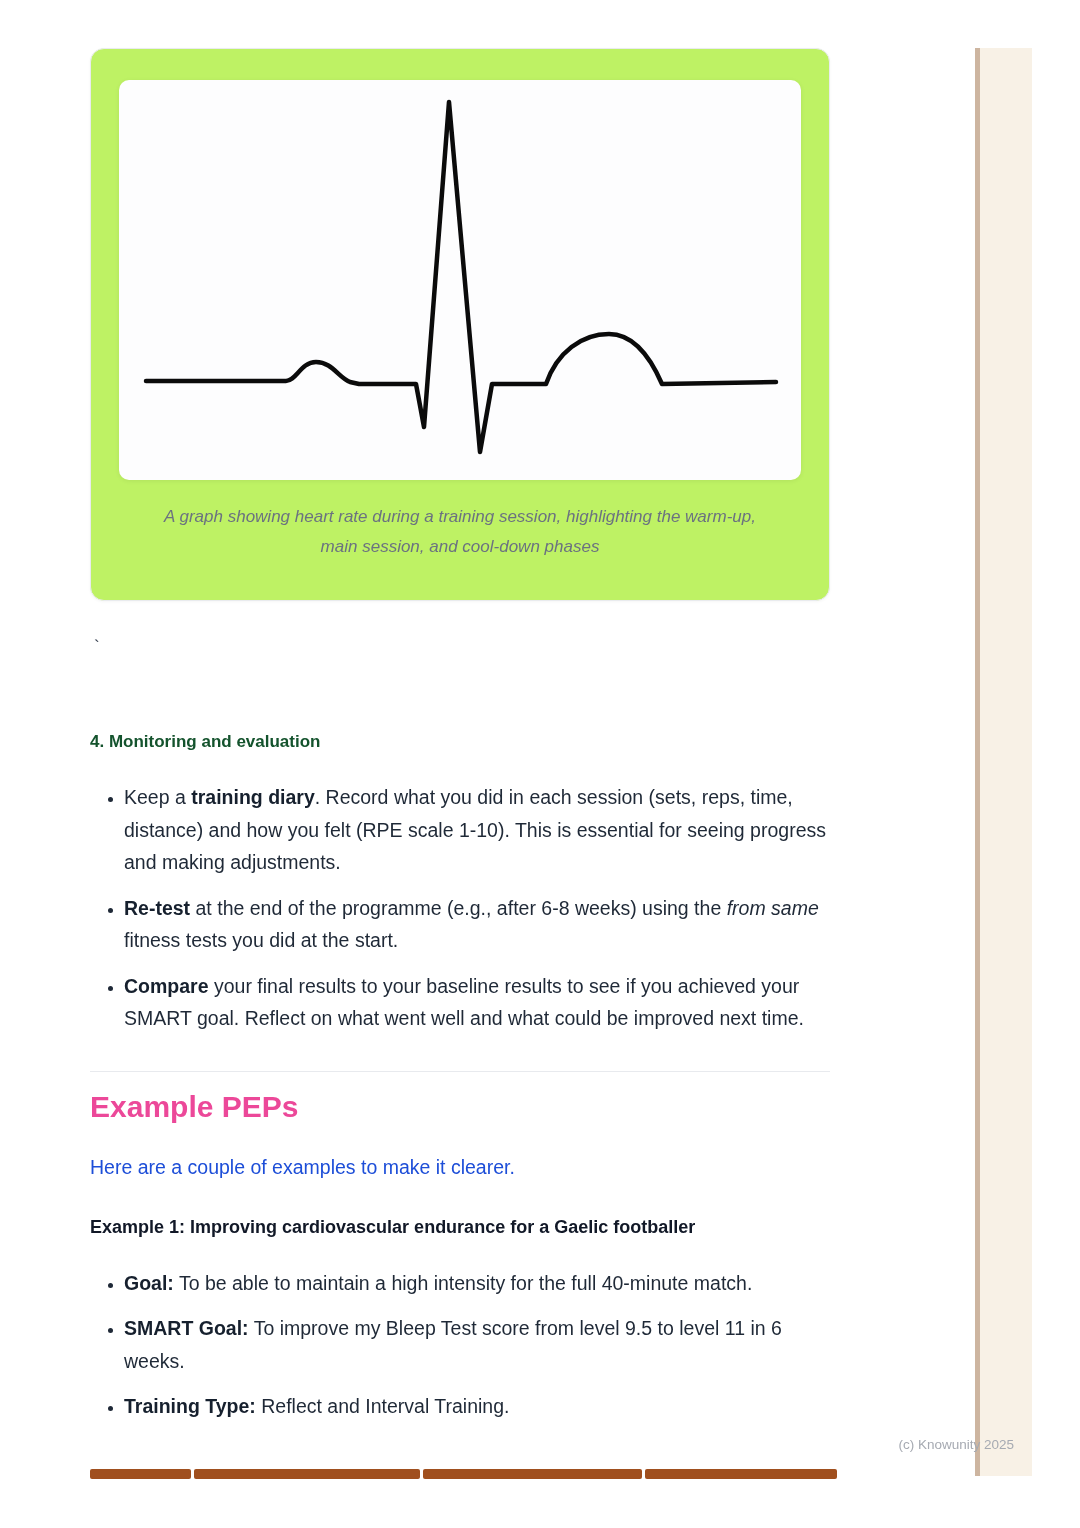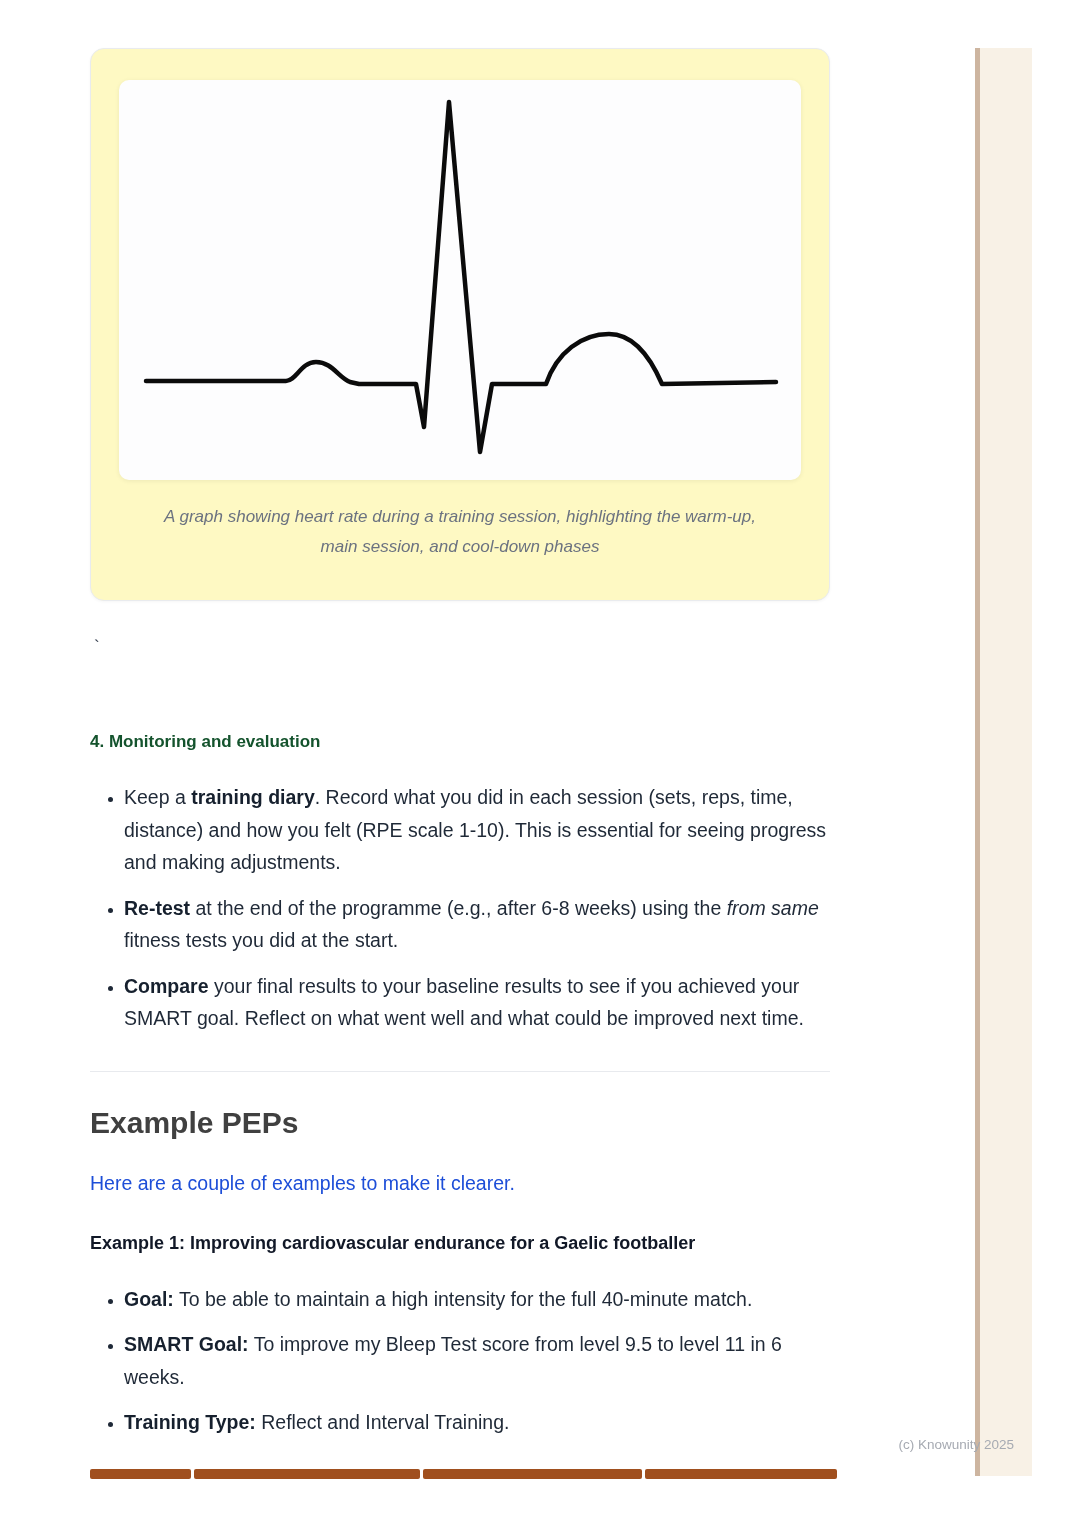--- a/index.html
+++ b/index.html
@@ -24,21 +24,21 @@
   
   .content {
     position: absolute;
     left: 90px; top: 48px;
     width: 740px;
   }
 
   
   .image-card {
     width: 740px;
-    background: #fef9c3;
+    background: #bef264;
     border: 1px solid #E9EBEE;
     border-radius: 14px;
     box-shadow: 0 1px 3px rgba(0,0,0,0.04);
     padding: 31px 28px 38px 28px;
   }
   .image-frame {
     width: 682px; height: 400px;
     background: #FDFDFE;
     border-radius: 10px;
     box-shadow: 0 1px 5px rgba(0,0,0,0.07);
@@ -88,25 +88,25 @@
   .i { font-style: italic; }
 
   hr.divider {
     margin-top: 36px;
     border: none;
     border-top: 1px solid #E8EAEE;
     height: 0;
   }
 
   h2.section-title {
-    margin-top: 32px;
+    margin-top: 16px;
     font-size: 30px;
     line-height: 38px;
     font-weight: bold;
-    color: #404040;
+    color: #ec4899;
   }
 
   p.intro {
     margin-top: 26px;
     font-size: 19.5px;
     line-height: 30px;
     color: #1d4ed8;
   }
 
   h4.example-heading {

